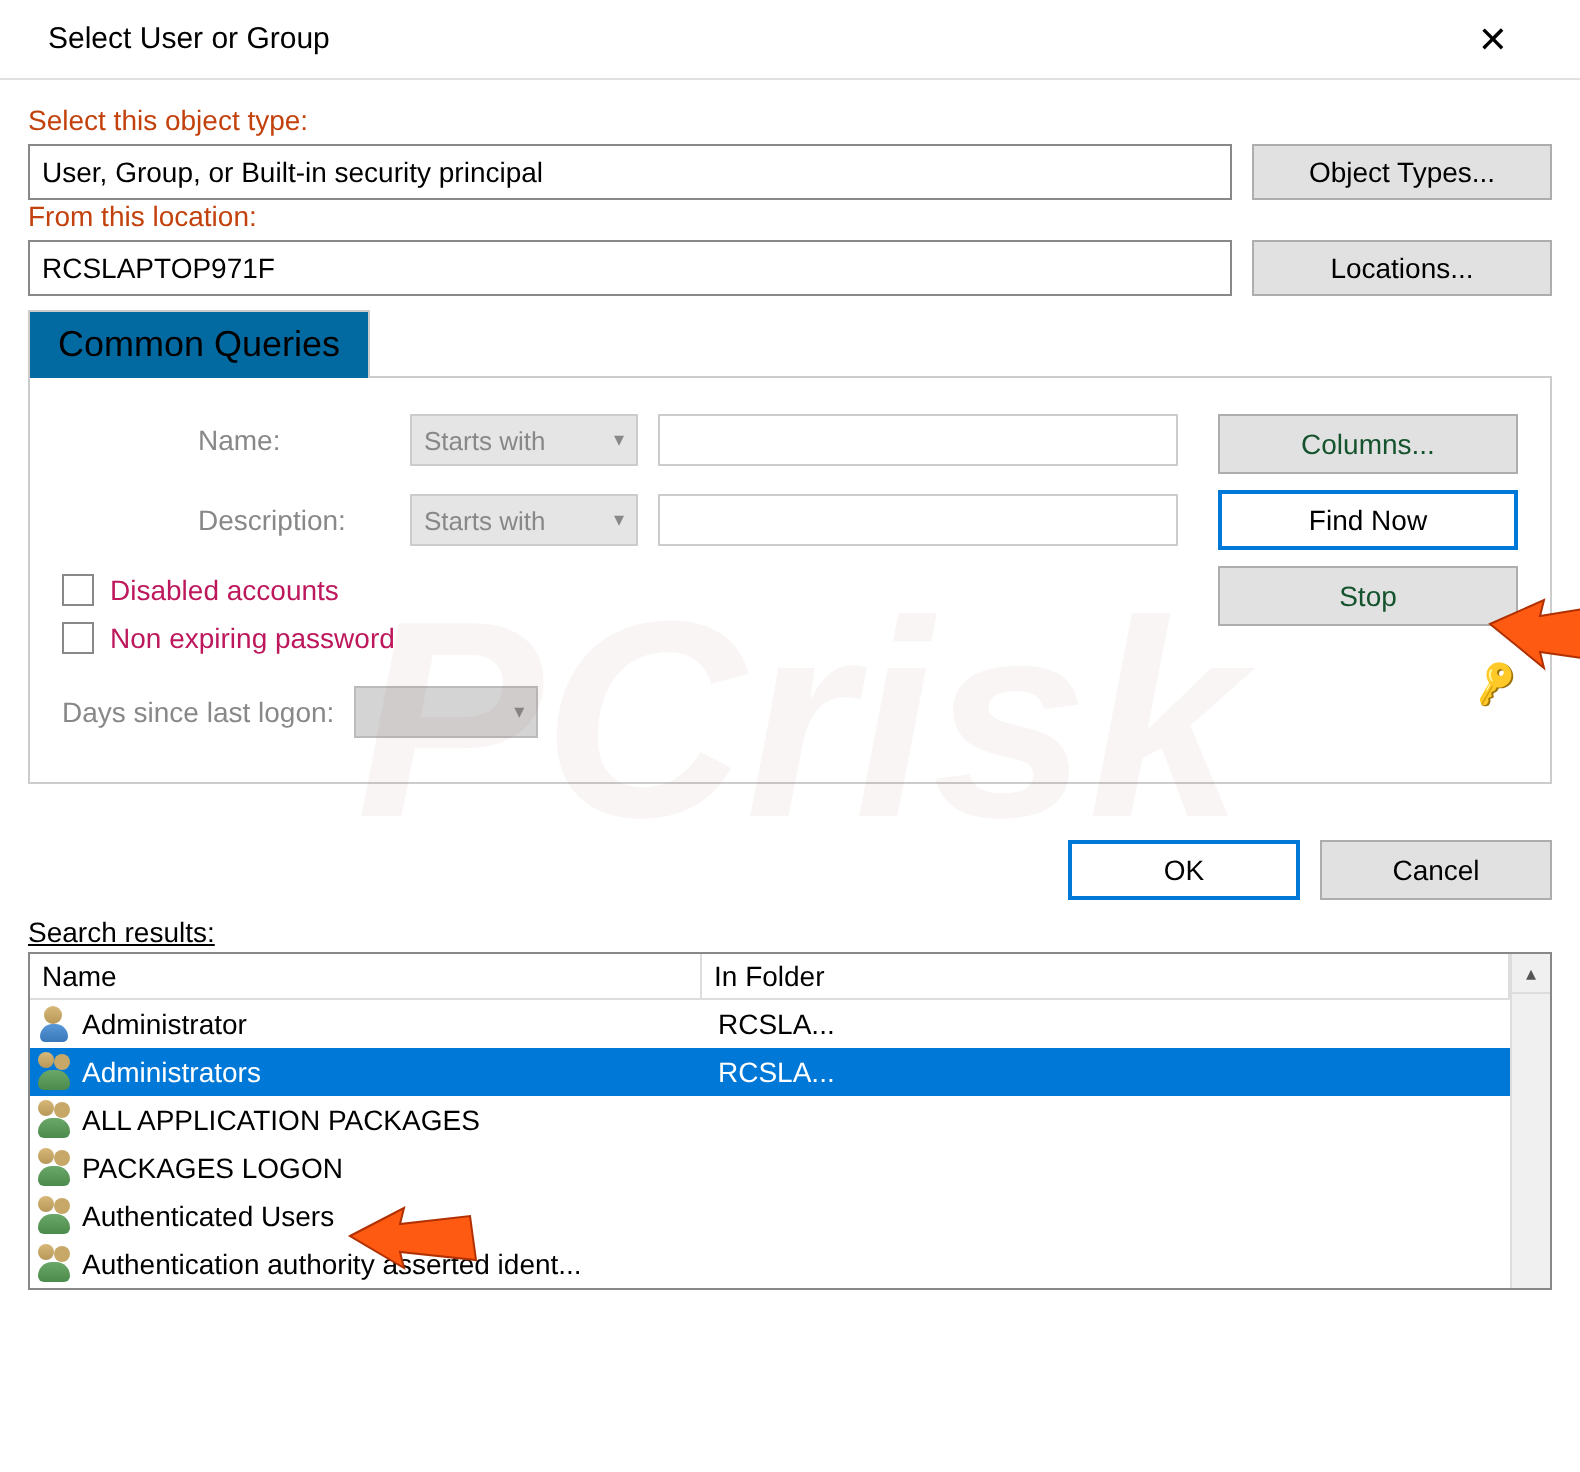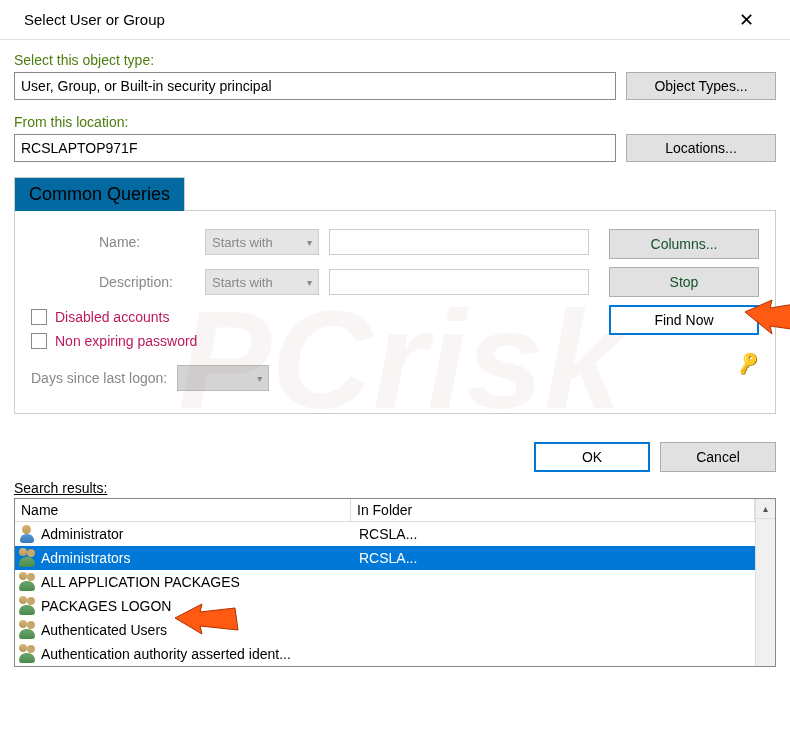--- a/index.html
+++ b/index.html
@@ -4,22 +4,22 @@
   <style>
     * { box-sizing: border-box; font-family: 'Segoe UI', Tahoma, sans-serif; }
     body { margin: 0; padding: 0; background: #fff; width: 790px; height: 736px; overflow: hidden; position: relative; }
     
     .titlebar { height: 40px; display: flex; align-items: center; padding: 0 24px; border-bottom: 1px solid #e0e0e0; }
     .titlebar-title { font-size: 15px; color: #000; flex: 1; }
     .close-x { font-size: 18px; color: #000; padding: 4px 12px; cursor: pointer; }
     
     .content { padding: 12px 14px; }
     
-    .section-label { font-size: 14px; color: #4d7c0f; margin-bottom: 4px; }
-    .field-row { display: flex; gap: 10px; margin-bottom: 14px; align-items: stretch; }
+    .section-label { font-size: 14px; color: #c2410c; margin-bottom: 4px; }
+    .field-row { display: flex; gap: 10px; align-items: stretch; }
     .field-input { flex: 1; border: 1px solid #888; padding: 4px 6px; font-size: 14px; background: #fff; height: 28px; display: flex; align-items: center; }
     .side-button { width: 150px; height: 28px; background: #e1e1e1; border: 1px solid #adadad; font-size: 14px; cursor: pointer; }
     
     .tab-container { margin-top: 6px; }
     .tab-header { display: flex; }
     .tab { border: 1px solid #ccc; border-bottom: none; padding: 6px 14px; font-size: 18px; background: #0369a1; position: relative; top: 1px; z-index: 2; }
     .tab-body { border: 1px solid #ccc; padding: 18px 16px 22px 16px; display: flex; gap: 20px; }
     .tab-fields { flex: 1; }
     .tab-side { width: 150px; display: flex; flex-direction: column; gap: 8px; }
     
@@ -129,22 +129,22 @@
         </div>
         <div class="days-row">
           <div class="query-label" style="width:auto">Days since last logon:</div>
           <div class="days-select">
             <span class="chev">▾</span>
           </div>
         </div>
       </div>
       <div class="tab-side">
         <button class="side-btn disabled">Columns...</button>
+        <button class="side-btn highlight">Find Now</button>
         <button class="side-btn disabled">Stop</button>
-        <button class="side-btn highlight">Find Now</button>
         <div class="search-icon">🔑</div>
       </div>
     </div>
   </div>
 
   <div class="dialog-buttons">
     <button class="dlg-btn primary">OK</button>
     <button class="dlg-btn">Cancel</button>
   </div>
 

